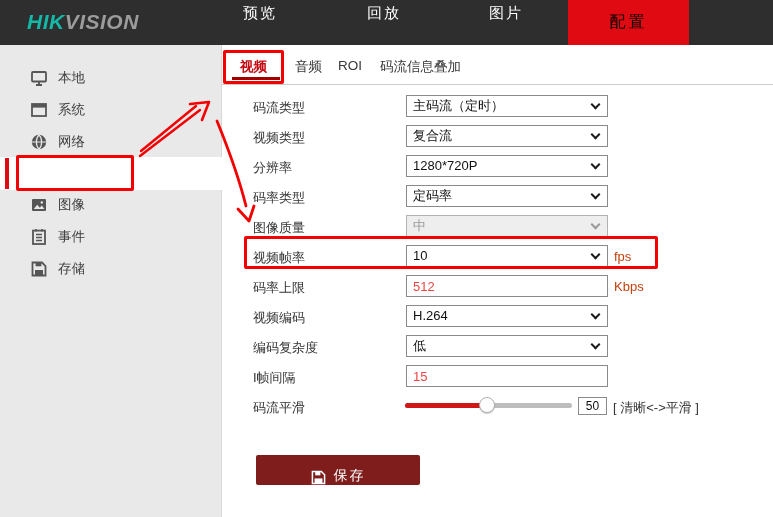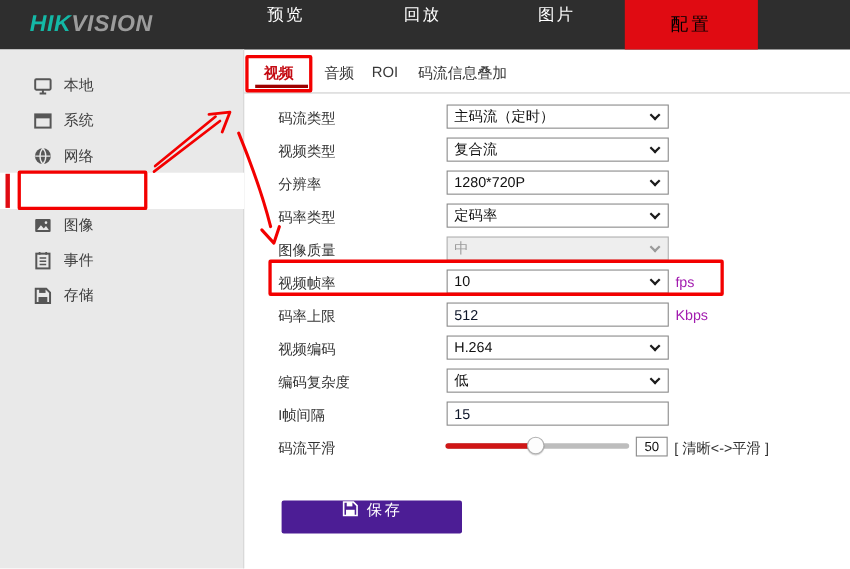--- a/index.html
+++ b/index.html
@@ -28,32 +28,32 @@
   .ctab.active { color:#c40a12; font-weight:bold; }
   .ctab-underline { position:absolute; left:232px; top:77px; width:48px; height:3px; background:#9e0000; }
   .tabbar-line { position:absolute; left:222px; top:84px; width:551px; height:1px; background:#cccccc; }
 
   
   .flabel { position:absolute; left:253px; font-size:13px; color:#333; white-space:nowrap; }
   .fselect { position:absolute; left:406px; width:202px; height:22px; background:#fff; border:1px solid #8a8a8a; font-size:13px; color:#111; line-height:20px; padding-left:6px; cursor:pointer; }
   .fselect .chev { position:absolute; right:8px; top:5px; width:7px; height:7px; border-left:2px solid #1c1c1c; border-bottom:2px solid #1c1c1c; transform:rotate(-45deg); }
   .fselect.disabled { background:#eeeeee; border-color:#b2b2b2; color:#9a9a9a; cursor:default; }
   .fselect.disabled .chev { border-color:#9a9a9a; }
-  .finput { position:absolute; left:406px; width:202px; height:22px; background:#fff; border:1px solid #8a8a8a; font-size:13px; color:#0f172a; padding-left:6px; font-family:inherit; outline:none; }
-  .funit { position:absolute; left:614px; font-size:13px; color:#a21caf; }
+  .finput { position:absolute; left:406px; width:202px; height:22px; background:#fff; border:1px solid #8a8a8a; font-size:13px; color:#ef4444; padding-left:6px; font-family:inherit; outline:none; }
+  .funit { position:absolute; left:614px; font-size:13px; color:#c2410c; }
 
   
   .slider-track { position:absolute; left:405px; top:403px; width:167px; height:5px; background:#bdbdbd; border-radius:3px; cursor:pointer; }
   .slider-fill { position:absolute; left:0; top:0; height:5px; background:#d01616; border-radius:3px; }
   .slider-thumb { position:absolute; top:-6px; width:16px; height:16px; background:#fdfdfd; border:1px solid #b0b0b0; border-radius:50%; box-shadow:0 1px 1px rgba(0,0,0,.2); cursor:grab; }
   .slider-value { position:absolute; left:578px; top:397px; width:29px; height:18px; border:1px solid #8a8a8a; font-size:12px; text-align:center; font-family:inherit; color:#111; outline:none; padding:0; }
   .slider-hint { position:absolute; left:613px; top:399px; font-size:13px; color:#333; white-space:nowrap; }
 
   
-  .save-btn { position:absolute; left:256px; top:455px; width:164px; height:30px; background:#4c1d95; border:none; border-radius:2px; color:#fff; font-size:14px; letter-spacing:2px; display:flex; align-items:flex-start; justify-content:center; gap:8px; cursor:pointer; font-family:inherit; }
+  .save-btn { position:absolute; left:256px; top:455px; width:164px; height:30px; background:#7f1d1d; border:none; border-radius:2px; color:#fff; font-size:14px; letter-spacing:2px; display:flex; align-items:flex-end; justify-content:center; gap:8px; cursor:pointer; font-family:inherit; }
 
   
   .anno-box { position:absolute; border:3px solid #f30000; border-radius:2px; pointer-events:none; z-index:20; }
   .anno-svg { position:absolute; left:0; top:0; width:773px; height:517px; pointer-events:none; z-index:21; }
 </style>
 </head>
 <body>
 
 <div class="page">
 

